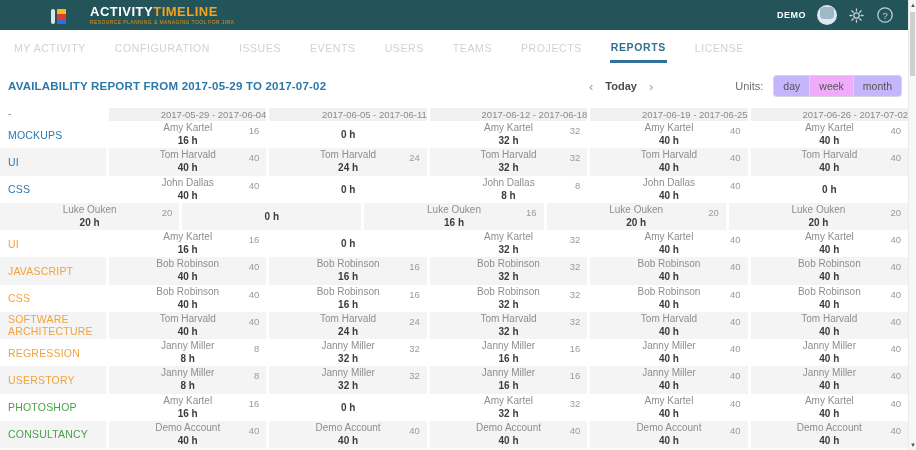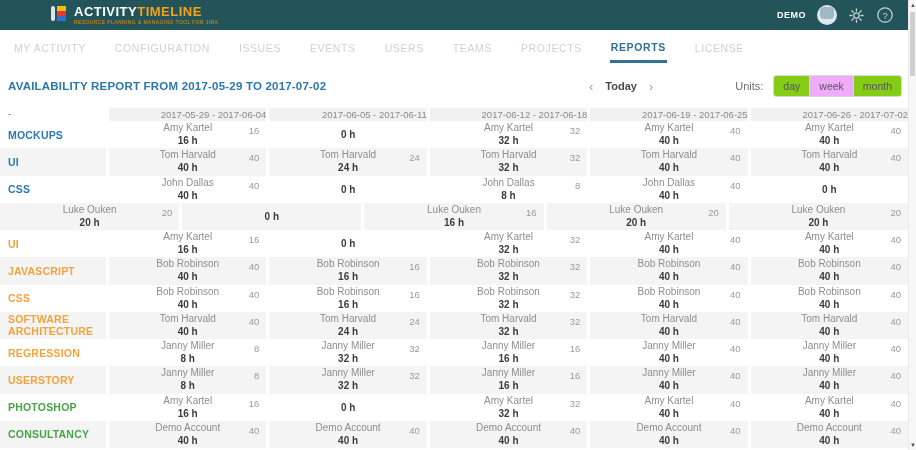--- a/index.html
+++ b/index.html
@@ -4,21 +4,21 @@
 <style>
   * { box-sizing: border-box; margin: 0; padding: 0; }
   html,body { width: 916px; height: 450px; overflow: hidden; }
   body { font-family: "Liberation Sans", sans-serif; background: #fff; position: relative; }
 
   
   .app-header{
     height:30px; background:#22545a; display:flex; align-items:center;
     justify-content:space-between; padding:0 22px 0 9px;
   }
-  .brand{ display:flex; align-items:flex-start; gap:6px;padding-left:42px; }
+  .brand{ display:flex; align-items:flex-end; gap:22px;padding-left:42px; }
   .logo{ position:relative; width:17px; height:17px; display:inline-block; }
   .logo .bar{ position:absolute; left:0; top:1px; width:4px; height:15px; background:#dde4e4; border-radius:2px; }
   .logo .blk{ position:absolute; left:6px; width:9px; height:5px; }
   .logo .b1{ top:1px; background:#fdb913; }
   .logo .b2{ top:6px; background:#e23a2e; }
   .logo .b3{ top:11px; background:#2f6fd6; }
   .brand-line{ font-size:13px; font-weight:bold; letter-spacing:.5px; line-height:13px; }
   .brand-activity{ color:#fff; }
   .brand-timeline{ color:#f7a21b; }
   .tagline{ font-size:5px; color:#e8920f; letter-spacing:.4px; margin-top:1px; }
@@ -35,36 +35,36 @@
   .nav-item.active{ color:#31708f; font-weight:bold; border-bottom:3px solid #31719b; }
 
   
   .toolbar{ height:44px; display:flex; align-items:center; justify-content:space-between; padding:0 14px 0 8px; }
   .page-title{ font-size:11.5px; font-weight:bold; color:#2c78ab; letter-spacing:.2px; }
   .controls{ display:flex; align-items:center; }
   .chev{ color:#9aa0a3; font-size:13px; line-height:1; cursor:pointer; padding:0 4px; }
   .today{ font-size:11px; font-weight:bold; color:#4a4a4a; margin:0 8px; cursor:pointer; }
   .units-label{ font-size:11px; color:#6e6e6e; margin:0 10px 0 78px; }
   .units{ display:inline-flex; border:1px solid #d9d9d9; border-radius:3px; overflow:hidden; }
-  .units button{ font-family:"Liberation Sans",sans-serif; border:none; background:#84cc16; color:#555;
+  .units button{ font-family:"Liberation Sans",sans-serif; border:none; background:#c4b5fd; color:#555;
                  font-size:10.5px; padding:4px 9px; cursor:pointer; border-left:1px solid #d9d9d9; }
   .units button:first-child{ border-left:none; }
   .units button.selected{ background:#f0abfc; }
 
   
   .avail-table{ position:absolute; top:108px; left:0; right:8px; bottom:2px; display:flex; flex-direction:column; }
   .trow{ display:flex; flex:1; }
   .thead{ flex:0 0 13px; }
   .lcell{ flex:0 0 106px; margin-right:3px; display:flex; align-items:center; padding-left:8px; }
   .wcell{ flex:1; margin-right:3px; position:relative; display:flex; flex-direction:column; justify-content:center; }
   .wcell:last-child{ margin-right:0; }
   .gray .lcell, .gray .wcell{ background:#f4f4f4; }
   .thead .wcell{ background:#f1f1f1; font-size:9.5px; color:#8a8a8a; text-align:right; }
   .thead .lcell{ font-size:10px; color:#888; background:#fff; align-items:flex-start; }
-  .rlabel{ font-size:10.5px; font-weight:bold; letter-spacing:.2px; cursor:pointer; }
+  .rlabel{ font-size:10.5px; font-weight:normal; letter-spacing:.2px; cursor:pointer; }
   .pname{ font-size:10px; color:#8e8e8e; text-align:center; line-height:12px; }
   .ptotal{ font-size:10px; font-weight:bold; color:#3c3c3c; text-align:center; line-height:13px; }
   .pval{ position:absolute; right:7px; top:4px; font-size:9.5px; color:#9a9a9a; }
 
   
   .vscroll{ position:absolute; top:0; right:0; width:8px; height:450px; background:#f7f7f7; border-left:1px solid #ebebeb; }
   .vscroll .thumb{ position:absolute; top:12px; left:1px; right:1px; height:64px; background:#cfcfcf; }
   .sarrow{ position:absolute; left:0; width:8px; font-size:6px; color:#555; text-align:center; line-height:10px; }
   .sarrow.up{ top:0; }
   .sarrow.down{ bottom:0; }

